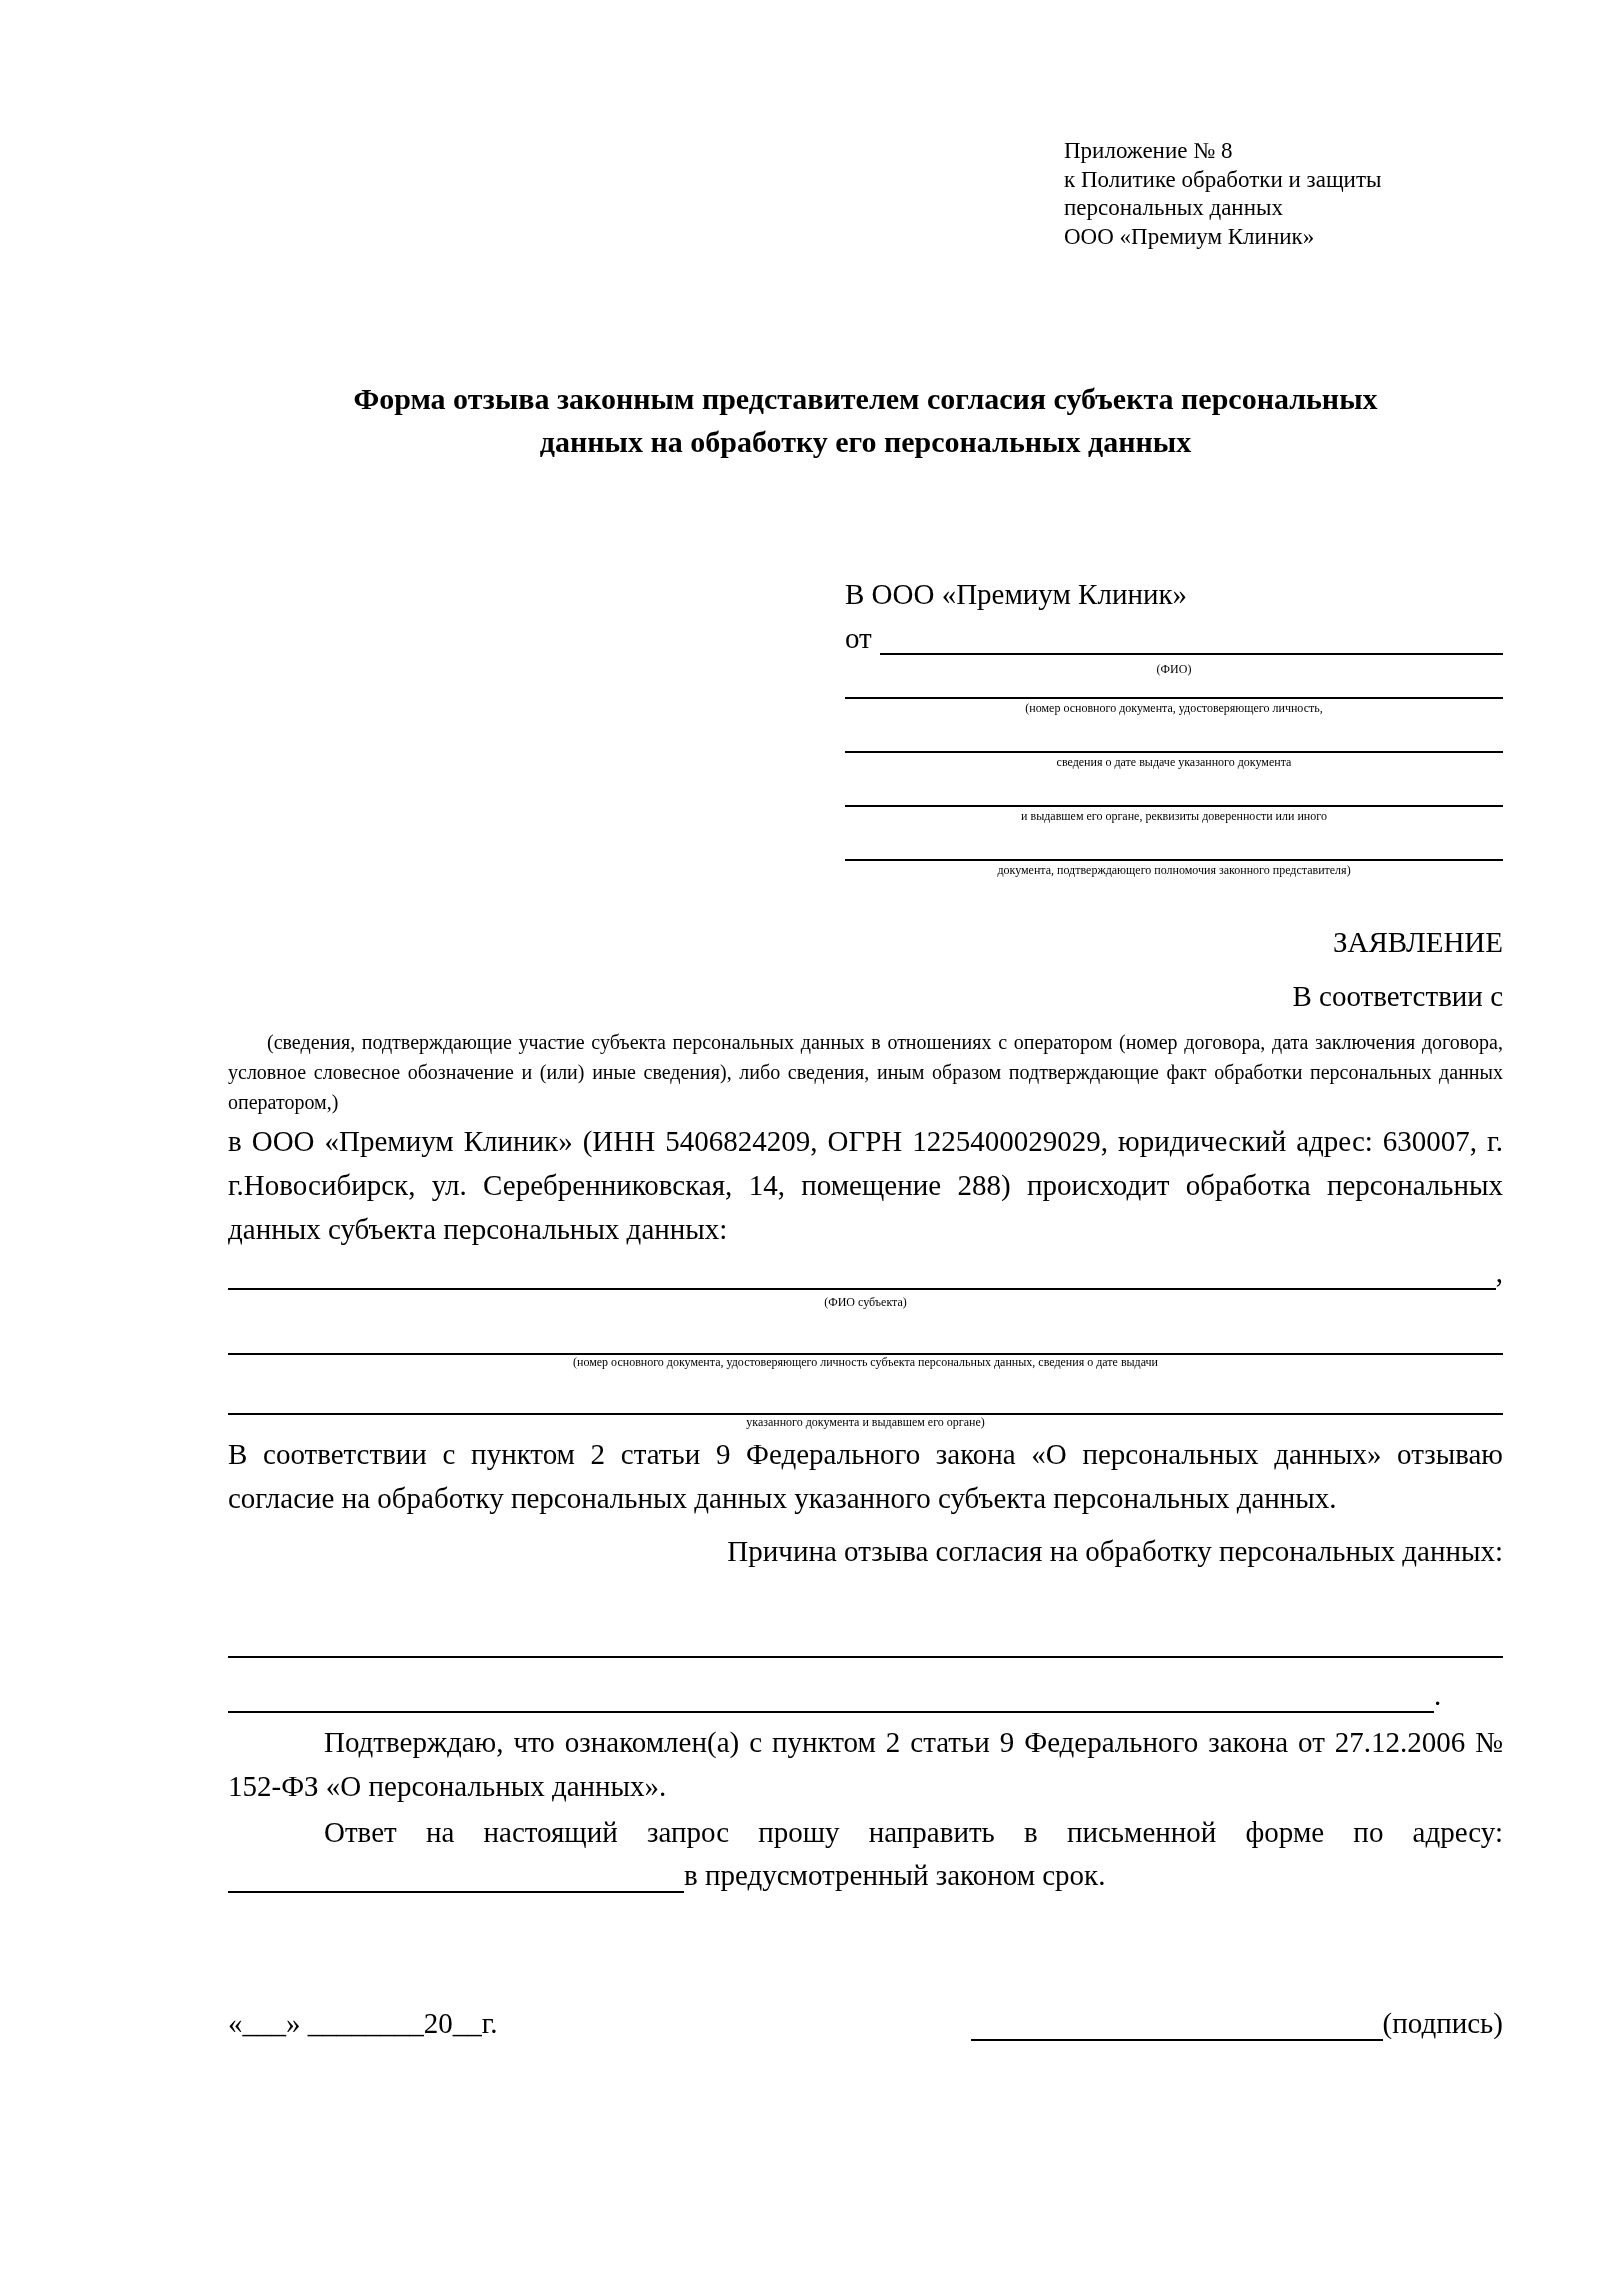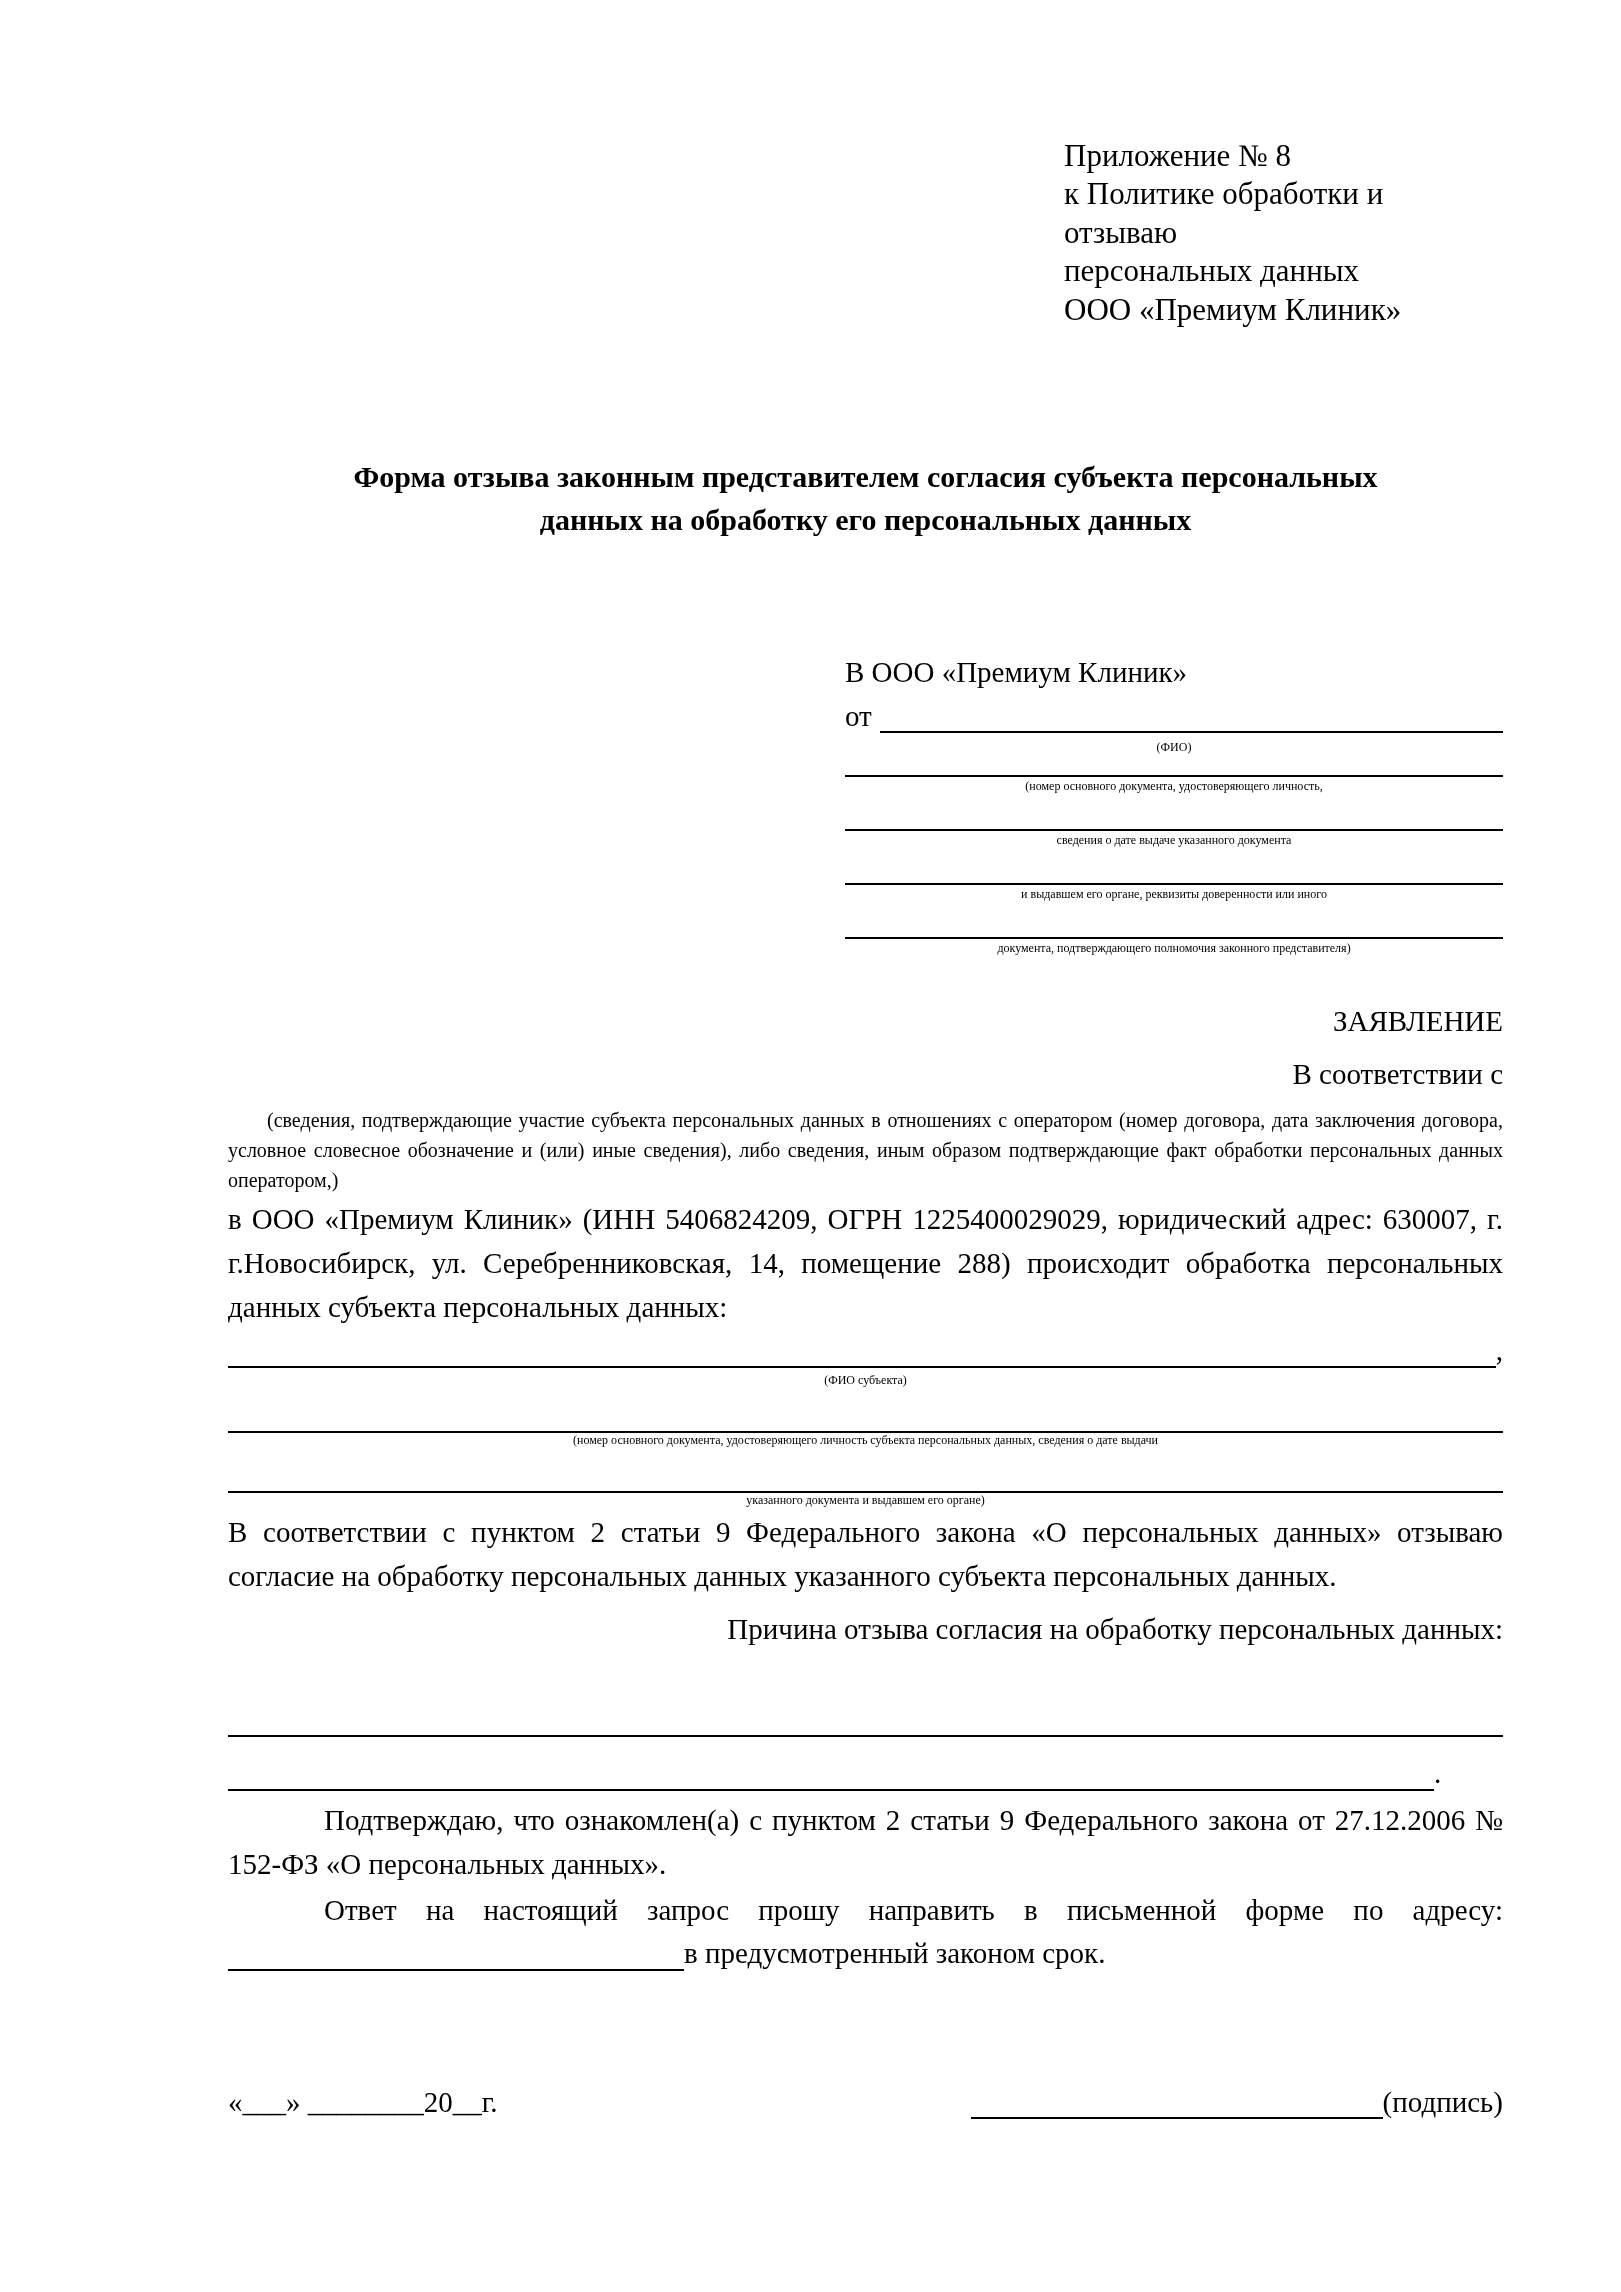--- a/index.html
+++ b/index.html
@@ -9,21 +9,21 @@
     height:2293px;
     box-sizing:border-box;
     background:#ffffff;
     padding:137px 118px 0 228px;
     font-family:"Liberation Serif","DejaVu Serif",serif;
     color:#000;
     font-size:29px;
     line-height:1.5;
   }
   
-  .hdr{width:439px;margin-left:auto;font-size:31px;line-height:1.24;}
+  .hdr{width:439px;margin-left:auto;font-size:23px;line-height:1.24;}
   
   .title{margin:127px auto 0;max-width:1039px;text-align:center;font-weight:bold;font-size:30px;line-height:1.42;}
   
   .addr{margin-top:110px;margin-left:617px;}
   .row{display:flex;align-items:flex-end;}
   .fill{flex:1;border-bottom:2.9px solid #000;margin-bottom:4.9px;margin-left:7.8px;}
   .fill.nolm{margin-left:0;}
   .cap{font-size:12px;line-height:1.26;text-align:center;}
   .addr .cap{margin-top:2px;}
   .blank{border-bottom:2.9px solid #000;}
@@ -45,21 +45,21 @@
   .sig{display:flex;align-items:flex-end;}
   .sig .fill{flex:0 0 auto;width:412px;margin-left:0;}
 </style>
 </head>
 <body>
 
 <div class="page">
 
   <div class="hdr">
     <div>Приложение № 8</div>
-    <div>к Политике обработки и отзываю</div>
+    <div>к Политике обработки и защиты</div>
     <div>персональных данных</div>
     <div>ООО «Премиум Клиник»</div>
   </div>
 
   <div class="title">Форма отзыва законным представителем согласия субъекта персональных данных на обработку его персональных данных</div>
 
   <div class="addr">
     <div>В ООО «Премиум Клиник»</div>
     <div class="row">
       <span>от</span>

